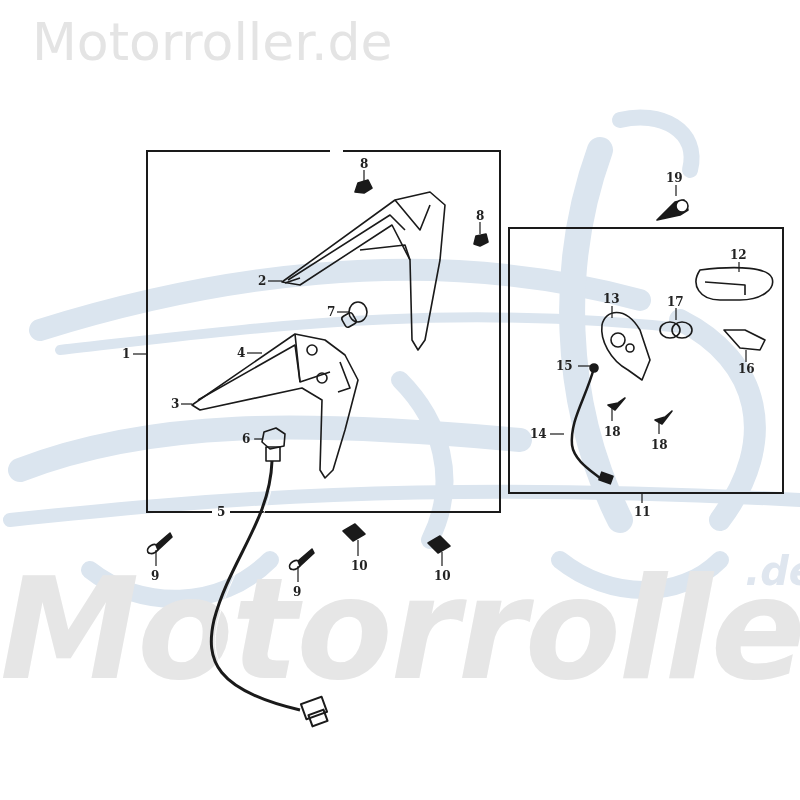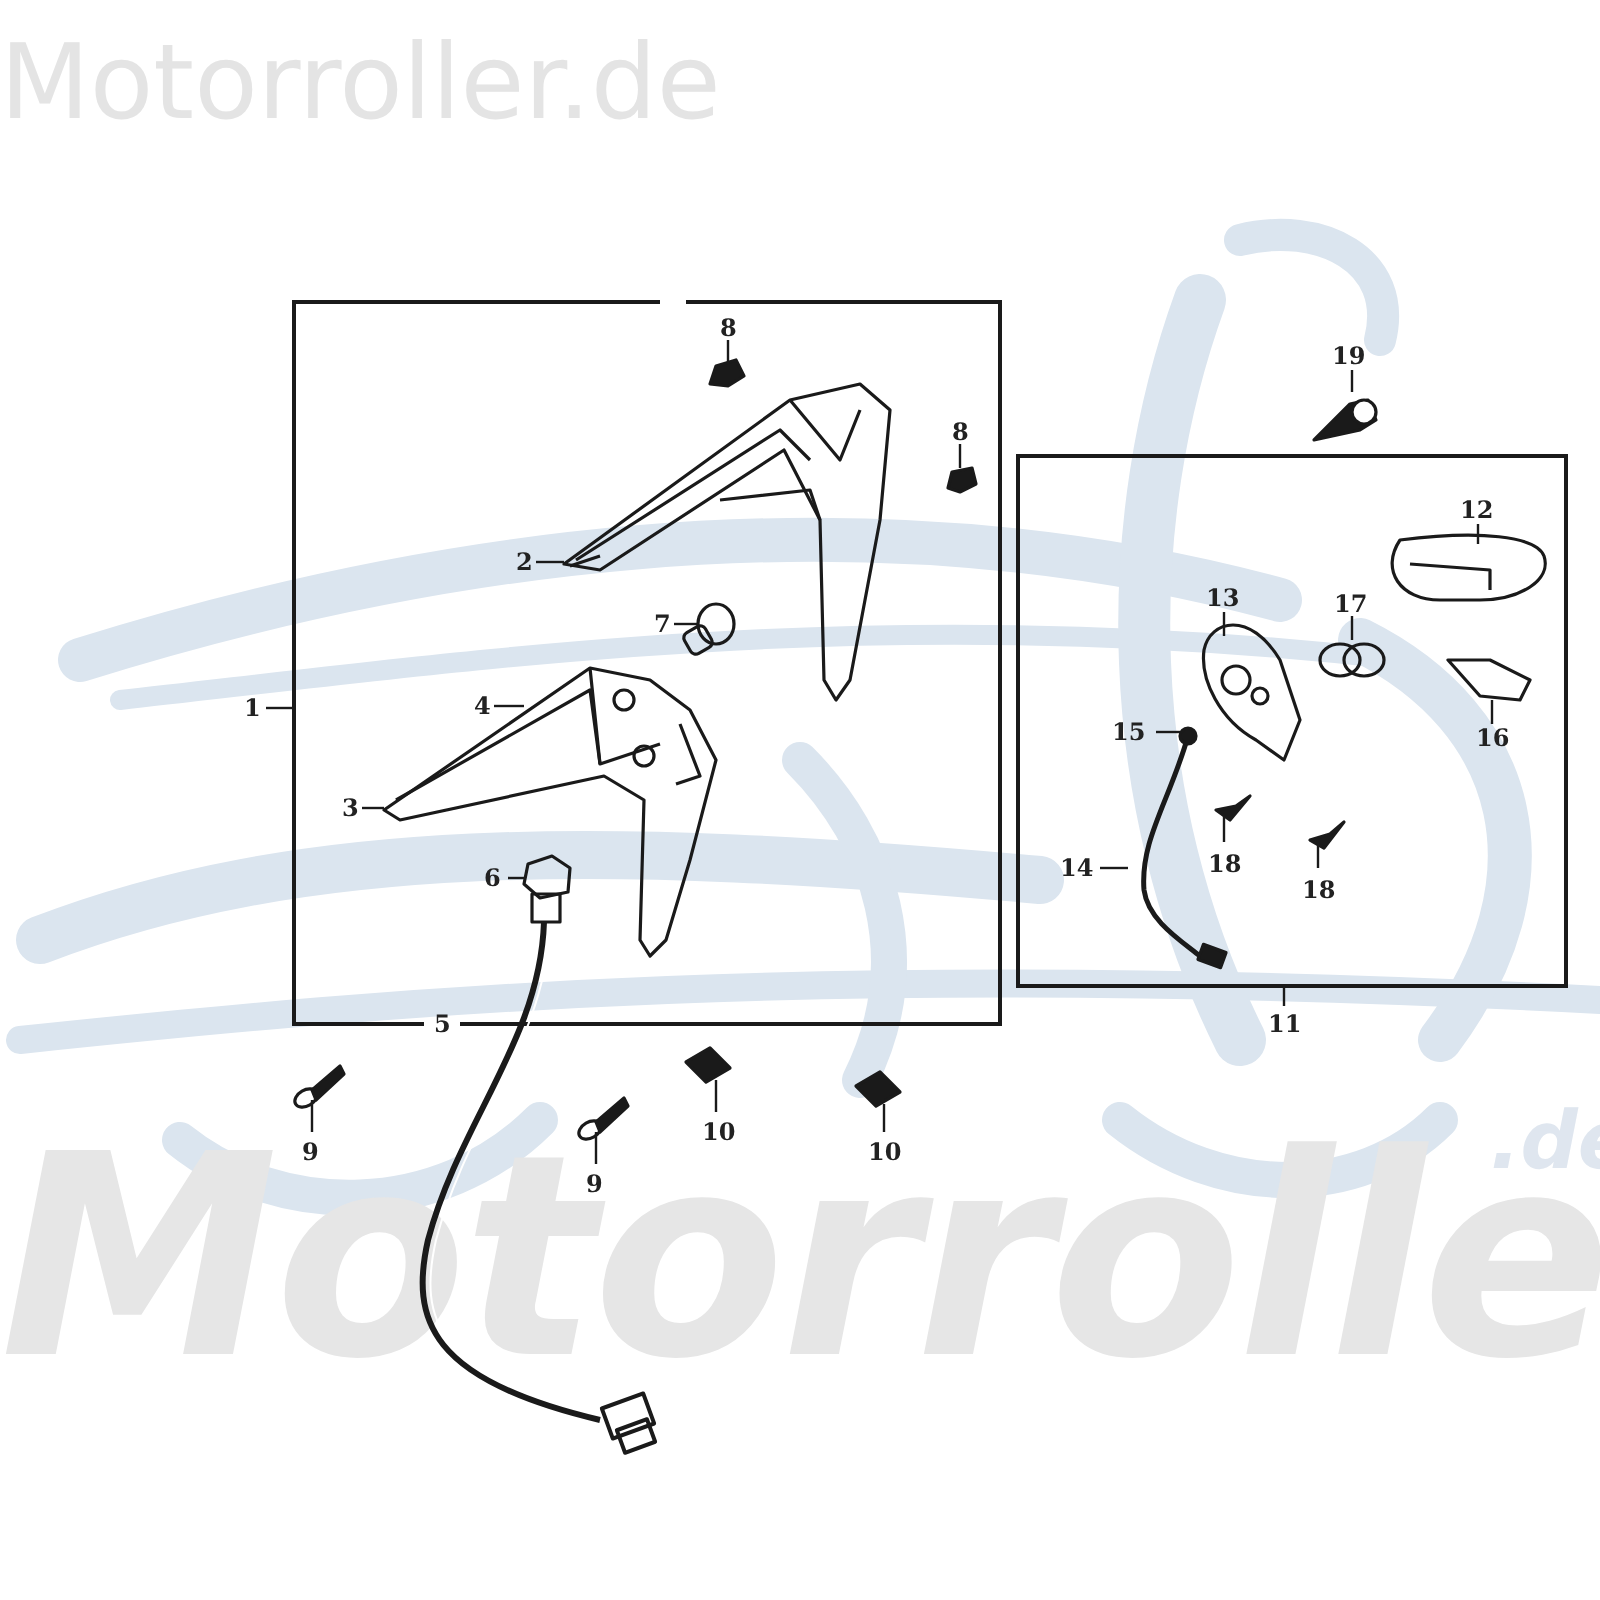--- a/index.html
+++ b/index.html
@@ -1,17 +1,17 @@
 <!DOCTYPE html>
 <html><head>
   <meta charset="utf-8">
   <style>
     html, body { margin: 0; padding: 0; background: #ffffff; }
     body { width: 800px; height: 800px; position: relative; overflow: hidden; font-family: "DejaVu Sans", sans-serif; }
-    .wm-top { position: absolute; left: 0; top: 12px; font-family: "DejaVu Sans", sans-serif; font-size: 52px; color: #e4e4e4; letter-spacing: 0px; }
+    .wm-top { position: absolute; left: 32px; top: 12px; font-family: "DejaVu Sans", sans-serif; font-size: 52px; color: #e4e4e4; letter-spacing: 0px; }
     .wm-bottom { position: absolute; left: 0px; top: 548px; font-family: "DejaVu Sans", sans-serif; font-weight: bold; font-style: italic; font-size: 140px; color: #e6e6e6; letter-spacing: -2px; white-space: nowrap; }
     .wm-de { position: absolute; left: 745px; top: 548px; font-family: "DejaVu Sans", sans-serif; font-weight: bold; font-style: italic; font-size: 40px; color: #dfe6ef; }
     svg.diagram { position: absolute; left: 0; top: 0; }
     .lbl { font-family: "DejaVu Serif", serif; font-size: 12px; font-weight: bold; fill: #222; }
   </style>
 </head>
 <body>
 
 <div class="wm-top">Motorroller.de</div>
 

